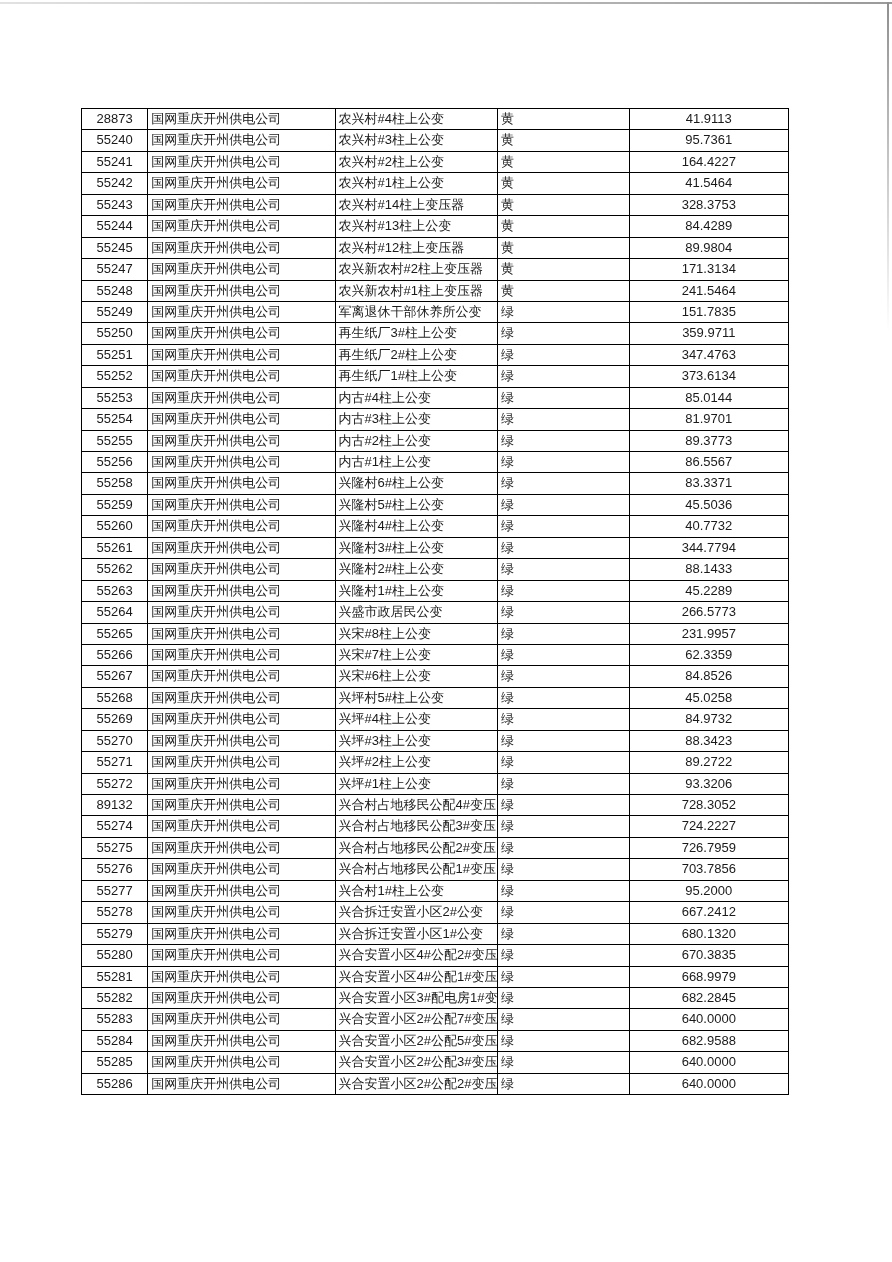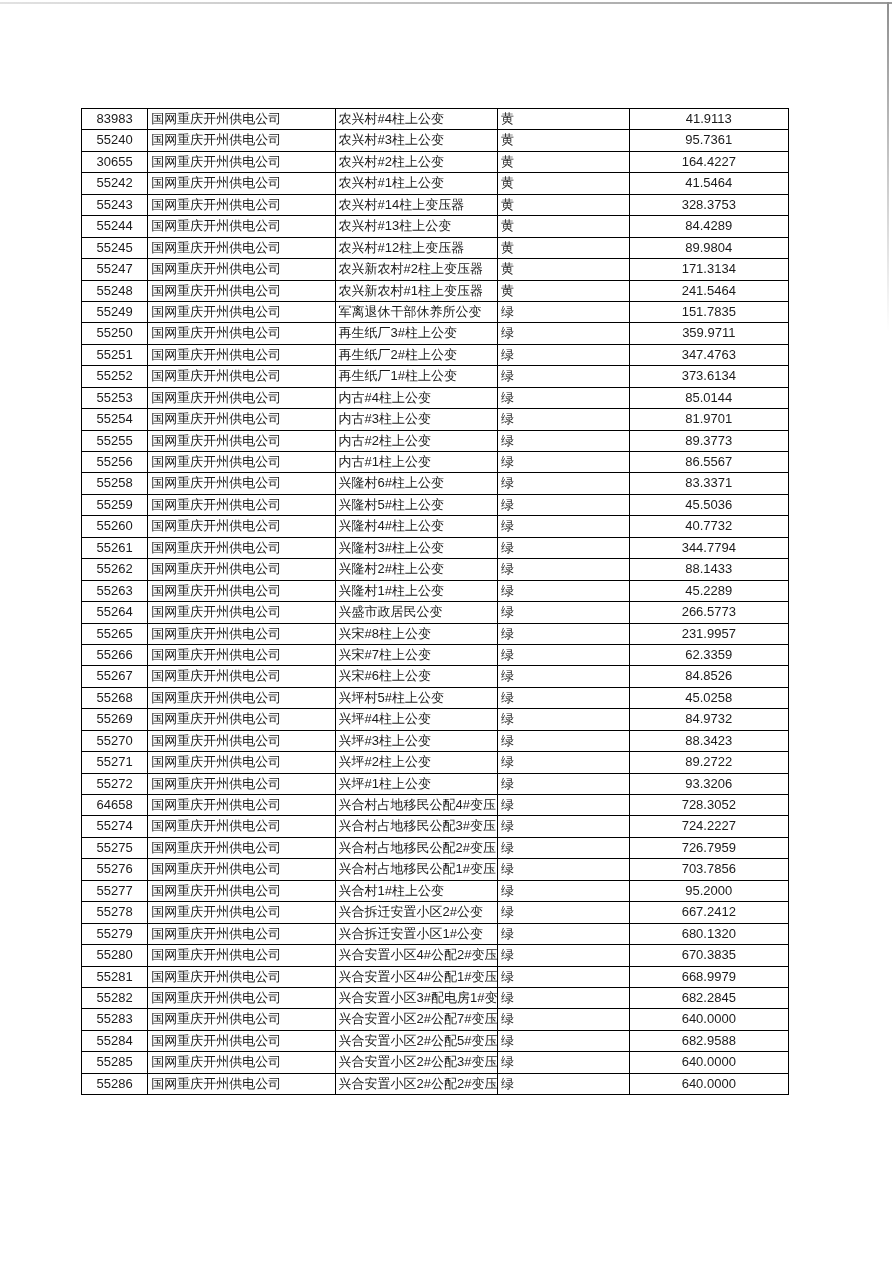--- a/index.html
+++ b/index.html
@@ -58,35 +58,35 @@
 </style>
 </head>
 <body>
 
 <div class="top-edge"></div>
 <div class="right-edge"></div>
 
 <table class="sheet">
   <tbody>
       <tr>
-        <td class="c-id">83983</td>
+        <td class="c-id">28873</td>
         <td class="c-company">国网重庆开州供电公司</td>
         <td class="c-device">农兴村#4柱上公变</td>
         <td class="c-status">黄</td>
         <td class="c-value">41.9113</td>
       </tr>
       <tr>
         <td class="c-id">55240</td>
         <td class="c-company">国网重庆开州供电公司</td>
         <td class="c-device">农兴村#3柱上公变</td>
         <td class="c-status">黄</td>
         <td class="c-value">95.7361</td>
       </tr>
       <tr>
-        <td class="c-id">30655</td>
+        <td class="c-id">55241</td>
         <td class="c-company">国网重庆开州供电公司</td>
         <td class="c-device">农兴村#2柱上公变</td>
         <td class="c-status">黄</td>
         <td class="c-value">164.4227</td>
       </tr>
       <tr>
         <td class="c-id">55242</td>
         <td class="c-company">国网重庆开州供电公司</td>
         <td class="c-device">农兴村#1柱上公变</td>
         <td class="c-status">黄</td>
@@ -282,21 +282,21 @@
         <td class="c-value">89.2722</td>
       </tr>
       <tr>
         <td class="c-id">55272</td>
         <td class="c-company">国网重庆开州供电公司</td>
         <td class="c-device">兴坪#1柱上公变</td>
         <td class="c-status">绿</td>
         <td class="c-value">93.3206</td>
       </tr>
       <tr>
-        <td class="c-id">64658</td>
+        <td class="c-id">89132</td>
         <td class="c-company">国网重庆开州供电公司</td>
         <td class="c-device">兴合村占地移民公配4#变压</td>
         <td class="c-status">绿</td>
         <td class="c-value">728.3052</td>
       </tr>
       <tr>
         <td class="c-id">55274</td>
         <td class="c-company">国网重庆开州供电公司</td>
         <td class="c-device">兴合村占地移民公配3#变压</td>
         <td class="c-status">绿</td>

